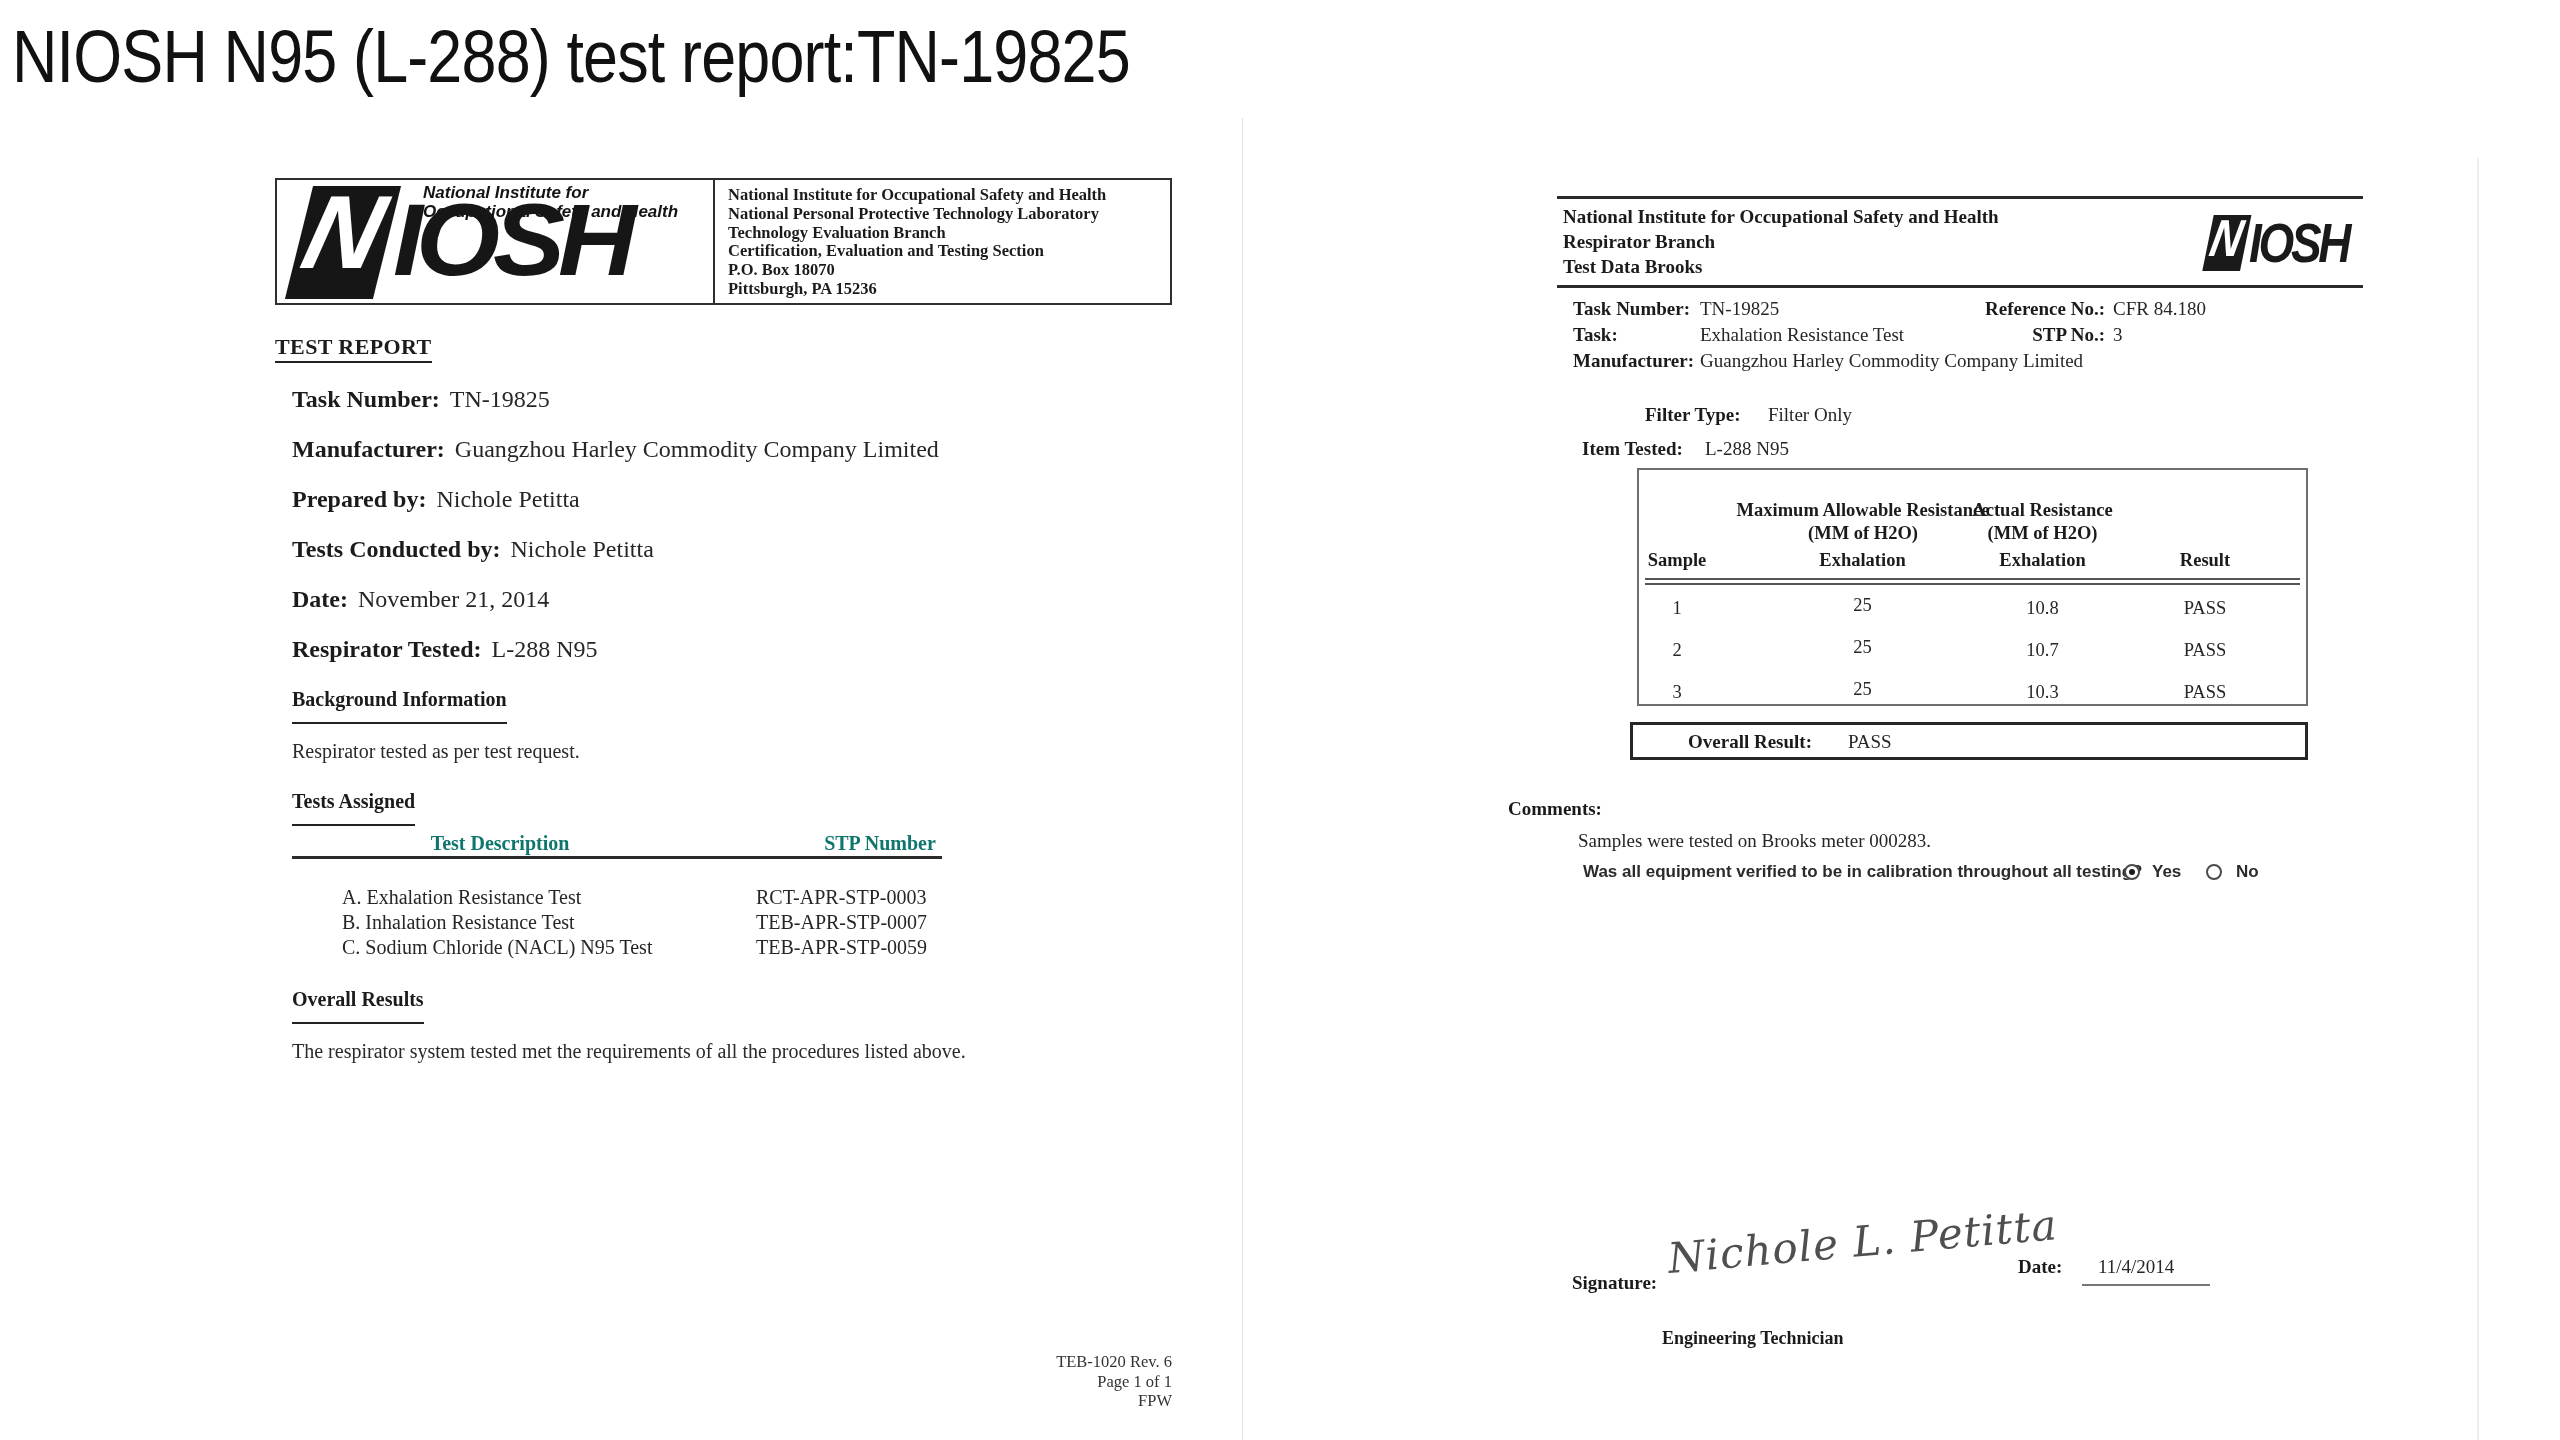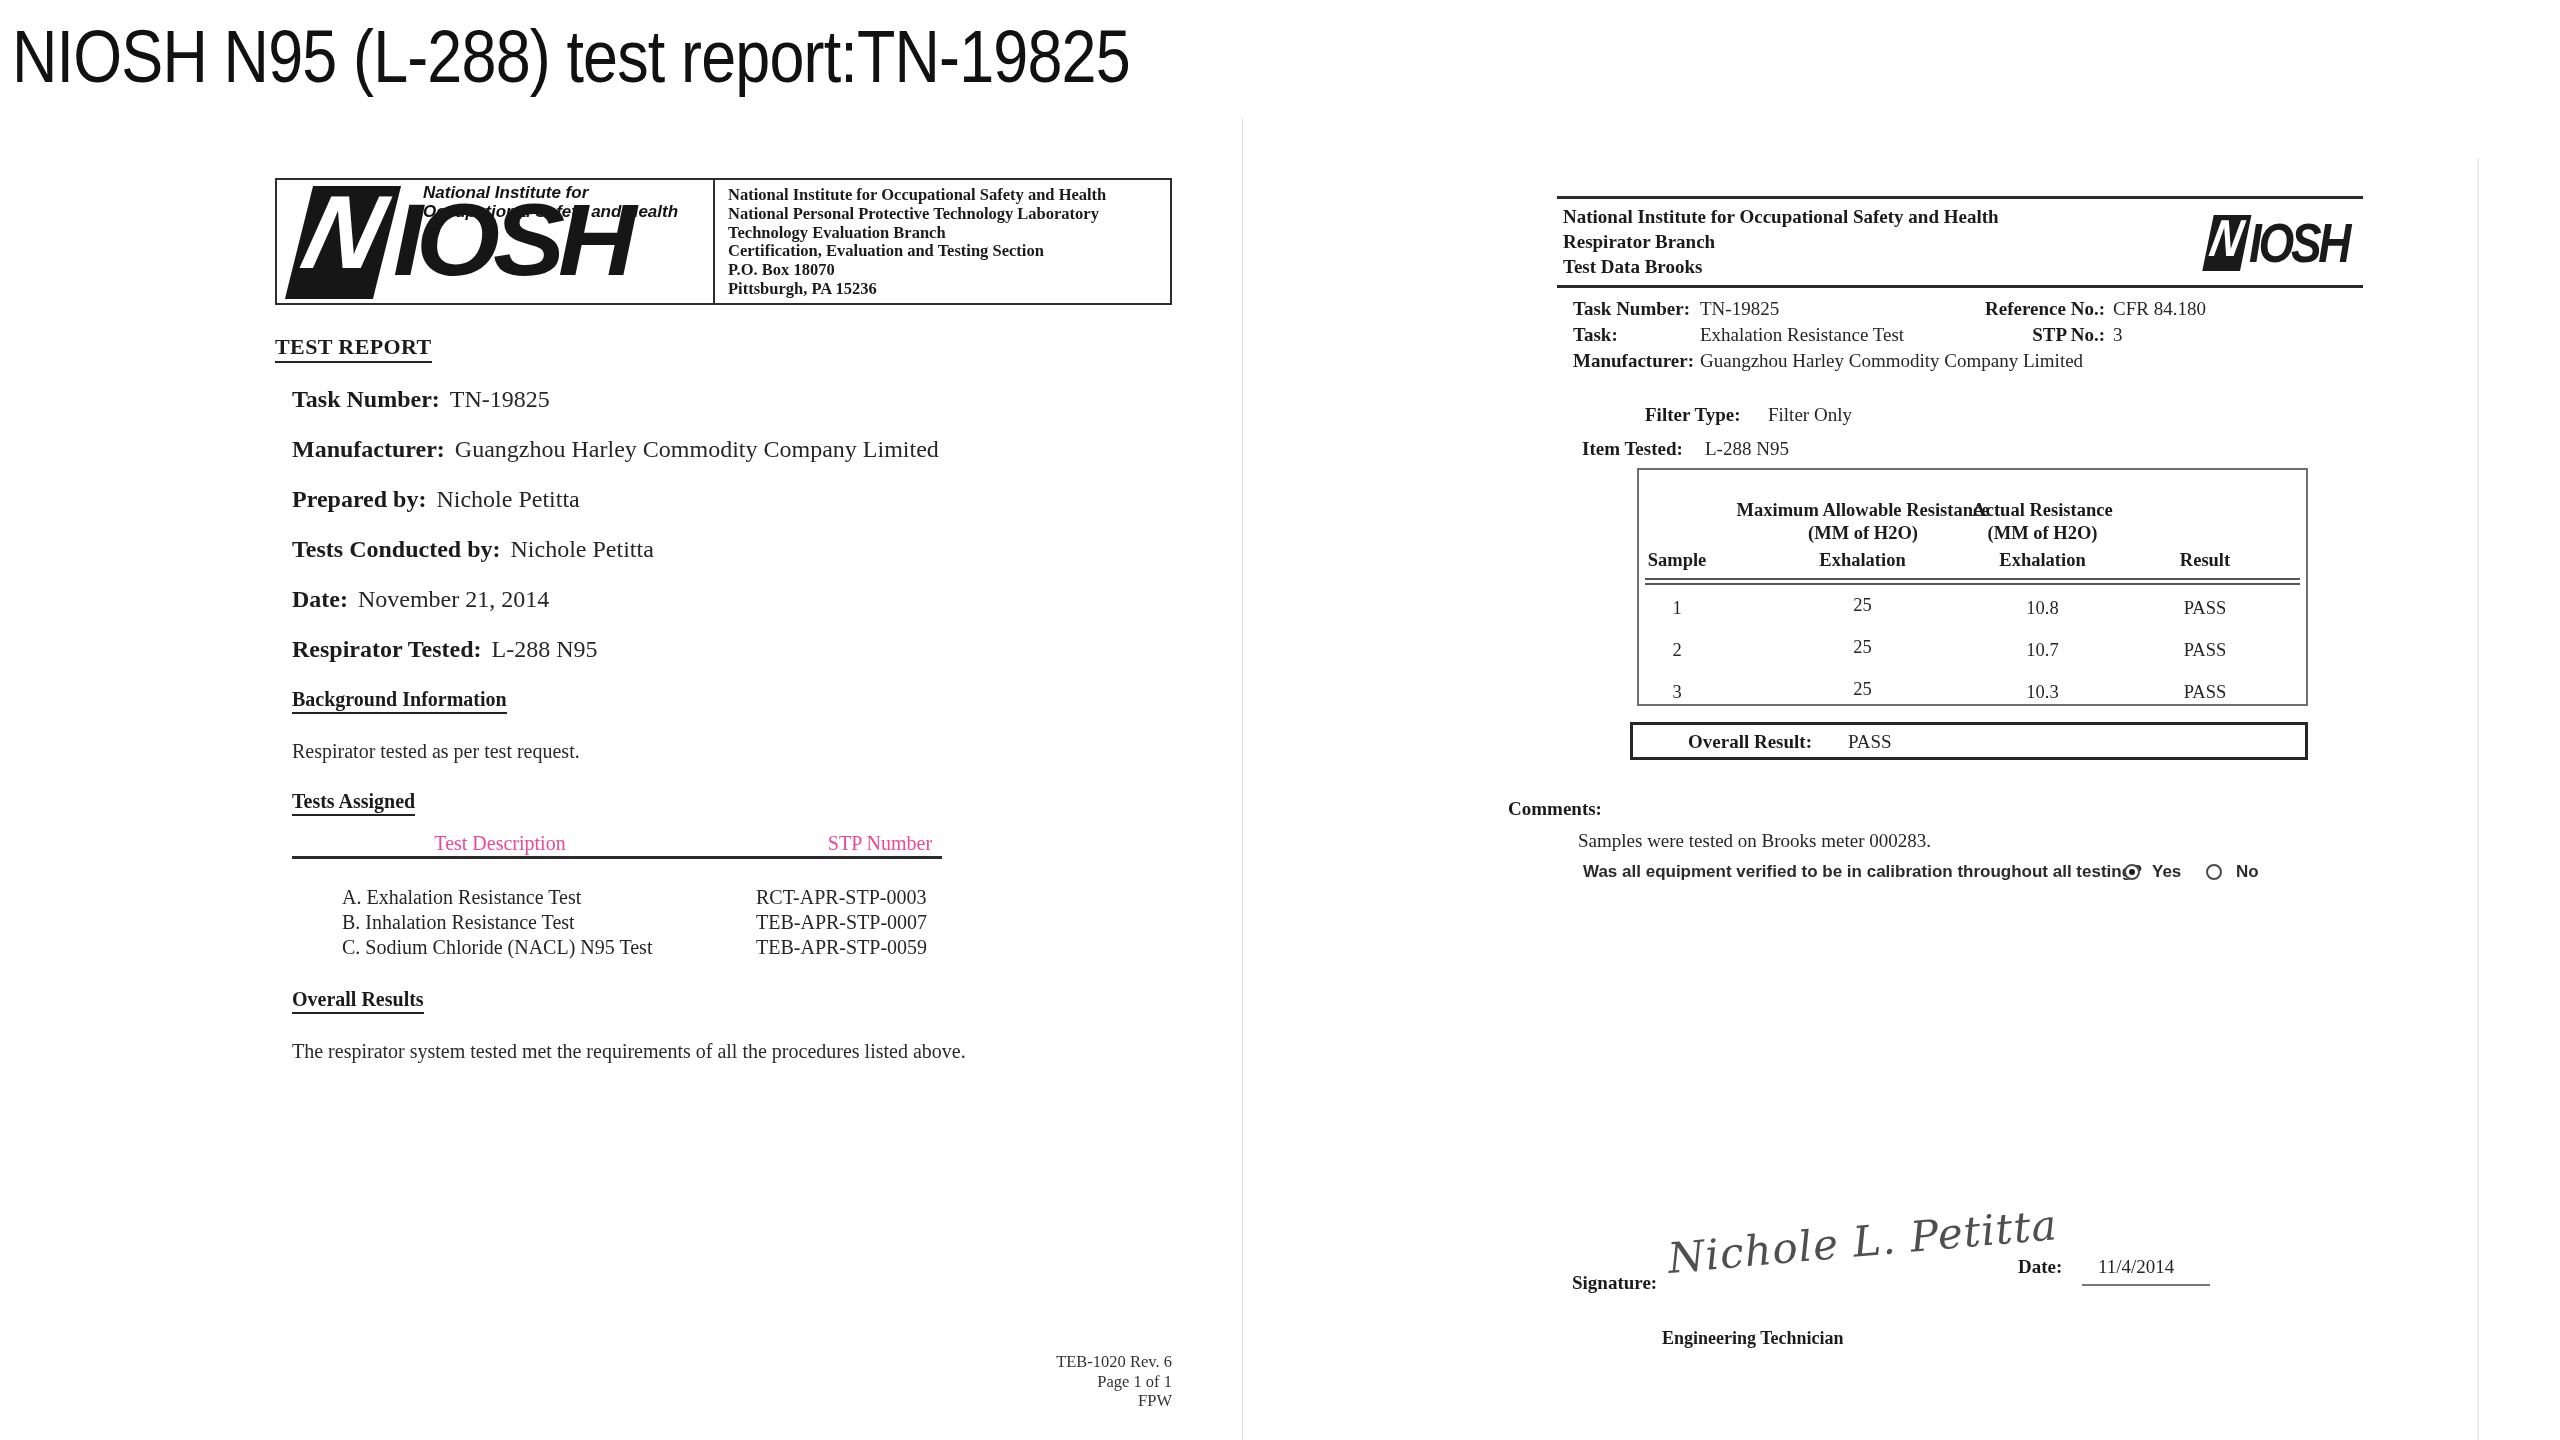--- a/index.html
+++ b/index.html
@@ -34,23 +34,23 @@
                letter-spacing:-7px; color:#161616; transform:scaleY(0.95); transform-origin:top left; }
 
   .test-report-wrap { position:absolute; left:275px; top:334px; width:897px; text-align:left; }
   .test-report { display:inline-block; font-weight:bold; font-size:22px; letter-spacing:0.4px;
                  border-bottom:2.5px solid #222; padding-bottom:1px; color:#1d1d1d; }
 
   .field { position:absolute; left:292px; font-size:24px; color:#262626; }
   .field b { color:#1b1b1b; margin-right:10px; }
 
   .sect-head { position:absolute; left:292px; font-weight:bold; font-size:20px; color:#1b1b1b;
-               border-bottom:2.5px solid #222; padding-bottom:1px; }
-
-  .tests-col-head { position:absolute; font-weight:normal; font-size:20px; color:#ec4899; text-align:center; }
+               border-bottom:2.5px solid #222; padding-bottom:11px; }
+
+  .tests-col-head { position:absolute; font-weight:bold; font-size:20px; color:#0f766e; text-align:center; }
   .tests-rule { position:absolute; left:292px; top:856px; width:650px; height:3px; background:#2b2b2b; }
   .test-row-desc { position:absolute; left:342px; font-size:20px; color:#262626; }
   .test-row-stp  { position:absolute; left:756px; font-size:20px; color:#262626; }
 
   .body-text { position:absolute; font-size:20px; color:#2a2a2a;text-align:center; }
 
   .footer { position:absolute; left:872px; top:1352px; width:300px; text-align:right;
             font-size:16.5px; line-height:19.5px; color:#333; }
 
   

